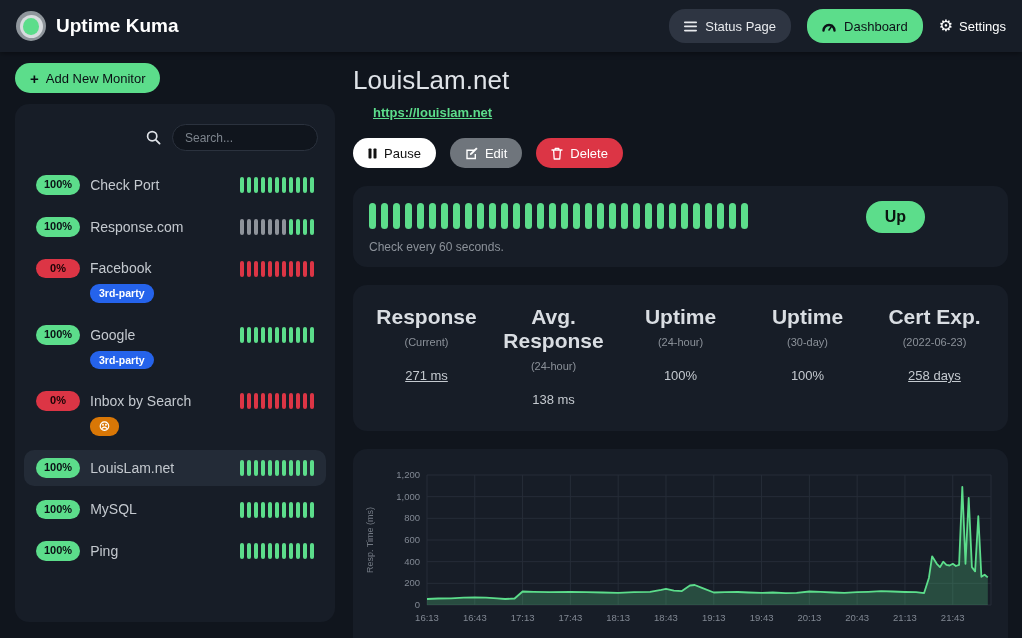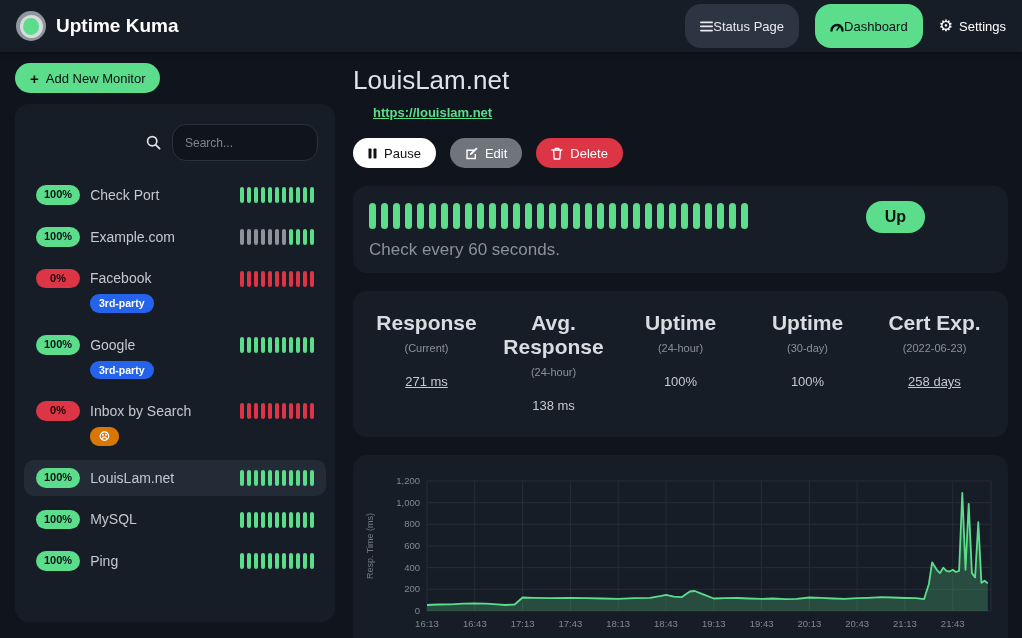--- a/index.html
+++ b/index.html
@@ -15,43 +15,43 @@
     display:flex; align-items:center; justify-content:space-between;
     padding:8px 16px; box-shadow:0 2px 5px rgba(0,0,0,.35);
   }
   .brand { display:flex; align-items:center; gap:10px; cursor:pointer; }
   .brand-title { color:#ffffff; font-weight:700; font-size:19px; }
   .logo { width:30px; height:30px; border-radius:50%; background:#8f969c; display:flex; align-items:center; justify-content:center; }
   .logo-mid { width:23px; height:23px; border-radius:50%; background:#d8dcdf; display:flex; align-items:center; justify-content:center; }
   .logo-core { width:16px; height:17px; border-radius:50% 50% 48% 48%; background:#5cdd8b; }
   .nav-right { display:flex; align-items:center; gap:16px; }
   .pill-btn {
-    height:44px; border-radius:16px; padding:0 15px; font-size:13px;
-    display:flex; align-items:center; border:none; cursor:pointer;
+    height:34px; border-radius:16px; padding:0 15px; font-size:13px;
+    display:flex; align-items:center; gap:8px; border:none; cursor:pointer;
     font-family:inherit;
   }
   .status-page-btn { background:#2e3542; color:#e8eaed; }
   .dashboard-btn { background:#5cdd8b; color:#0c1117; }
   .settings { color:#ffffff; font-size:13px; display:flex; align-items:center; gap:6px; cursor:pointer; }
   .gear-glyph { font-size:16px; line-height:1; }
   
   .content { display:flex; padding:11px 14px 0 15px; gap:18px; }
   aside { width:320px; flex:0 0 320px; }
   main { flex:1; min-width:0; }
   
   .add-btn {
     background:#5cdd8b; color:#0a0f14; border:none; cursor:pointer;
     height:30px; border-radius:16px; padding:0 15px; font-size:13px; font-weight:500;
     display:inline-flex; align-items:center; gap:7px; font-family:inherit;
   }
   .plus-glyph { font-size:15px; font-weight:700; line-height:1; }
   .panel { margin-top:11px; background:#171d27; border-radius:14px; height:518px; padding:8px 9px; overflow:hidden; }
   .search-row { display:flex; justify-content:flex-end; align-items:center; gap:11px; padding:12px 8px 16px 8px; }
   .search-input {
-    width:146px; height:37px; border-radius:14px;
+    width:146px; height:27px; border-radius:14px;
     background:#10151d; border:1px solid #2b323e;
     color:#c9ced4; font-size:12px; padding:0 12px; outline:none; font-family:inherit;
   }
   .search-input::placeholder { color:#7d848d; }
   .mrow {
     display:flex; justify-content:space-between; align-items:flex-start;
     padding:8px 12px; border-radius:10px; margin-bottom:6px; cursor:pointer;
   }
   .mrow.selected { background:#232b37; }
   .mline { display:flex; align-items:center; gap:10px; }
@@ -75,21 +75,21 @@
     height:30px; border-radius:16px; padding:0 15px; font-size:13px;
     display:flex; align-items:center; gap:7px; border:none; cursor:pointer; font-family:inherit;
   }
   .pause-btn { background:#ffffff; color:#111111; }
   .edit-btn { background:#6f757c; color:#ffffff; }
   .delete-btn { background:#dc3545; color:#ffffff; }
   .card { background:#171d27; border-radius:14px; margin-top:18px; }
   .hero-card { position:relative; padding:17px 16px 13px; }
   .hero-beats { display:flex; gap:5px; }
   .hero-beat { width:7px; height:26px; border-radius:3.5px; background:#5cdd8b; }
-  .interval-text { color:#8b9199; font-size:17px; margin-top:11px; }
+  .interval-text { color:#8b9199; font-size:12px; margin-top:11px; }
   .up-badge {
     position:absolute; right:83px; top:15px;
     background:#5cdd8b; color:#0b1410; font-size:16px; font-weight:700;
     padding:7px 19px; border-radius:20px;
   }
   .stats-card { display:flex; padding:20px 10px 24px; }
   .stat-col { flex:1; text-align:center; }
   .stat-title { font-size:21px; font-weight:700; color:#d9dde2; }
   .stat-sub { font-size:11px; color:#8b9199; margin-top:7px; }
   .stat-value { font-size:13px; color:#c4c9cf; margin-top:20px; }
@@ -166,21 +166,21 @@
               <span class="beat beat-u"></span>
               <span class="beat beat-u"></span>
               <span class="beat beat-u"></span>
               <span class="beat beat-u"></span>
             </div>
           </div>
           <div class="mrow">
             <div class="mleft">
               <div class="mline">
                 <span class="badge badge-up">100%</span>
-                <span class="mname">Example.com</span>
+                <span class="mname">Response.com</span>
               </div>
             </div>
             <div class="beats">
               <span class="beat beat-e"></span>
               <span class="beat beat-e"></span>
               <span class="beat beat-e"></span>
               <span class="beat beat-e"></span>
               <span class="beat beat-e"></span>
               <span class="beat beat-e"></span>
               <span class="beat beat-e"></span>

